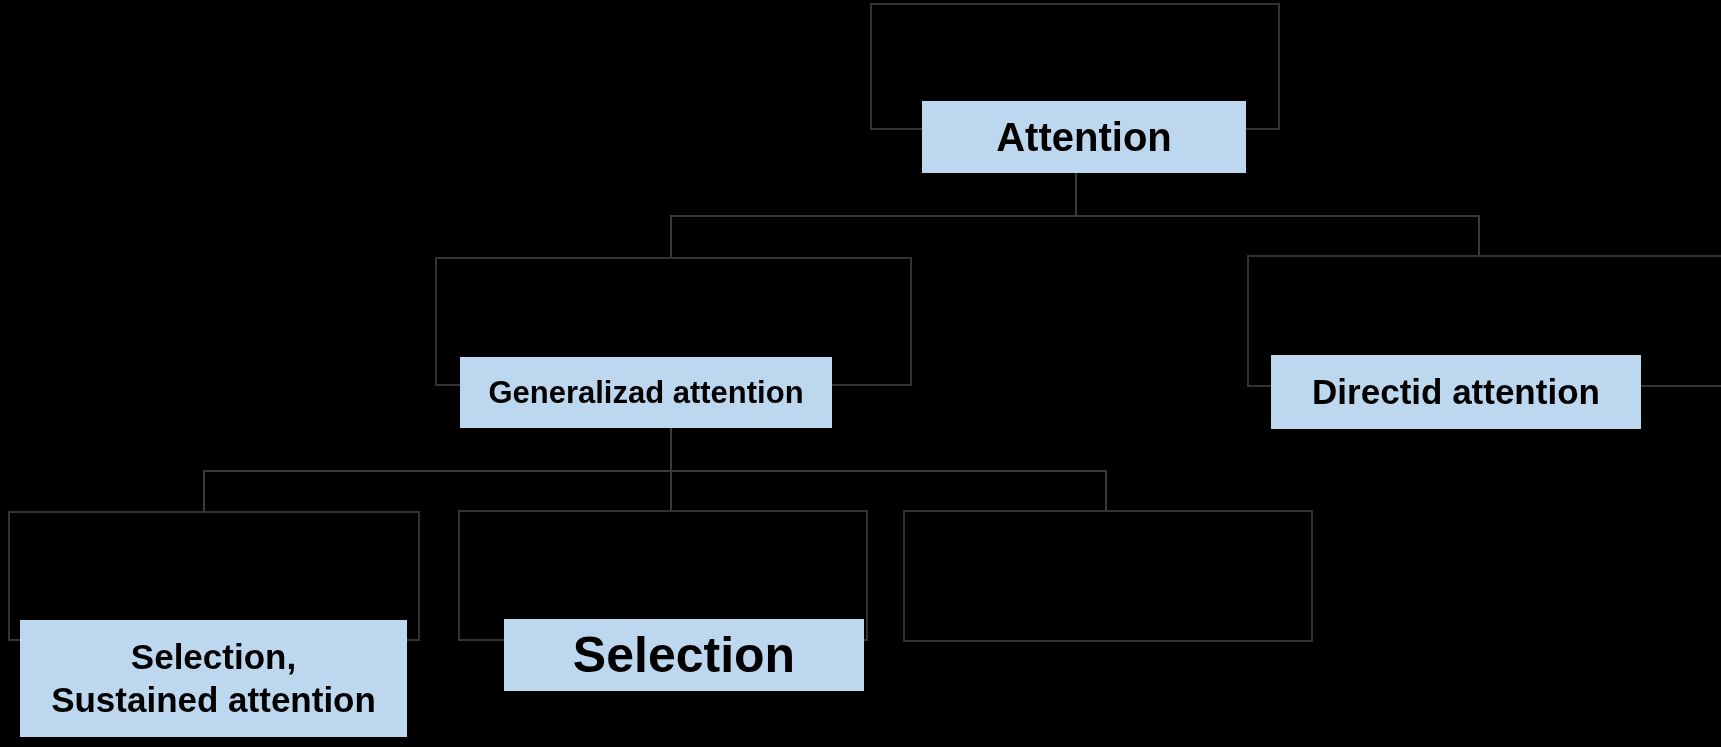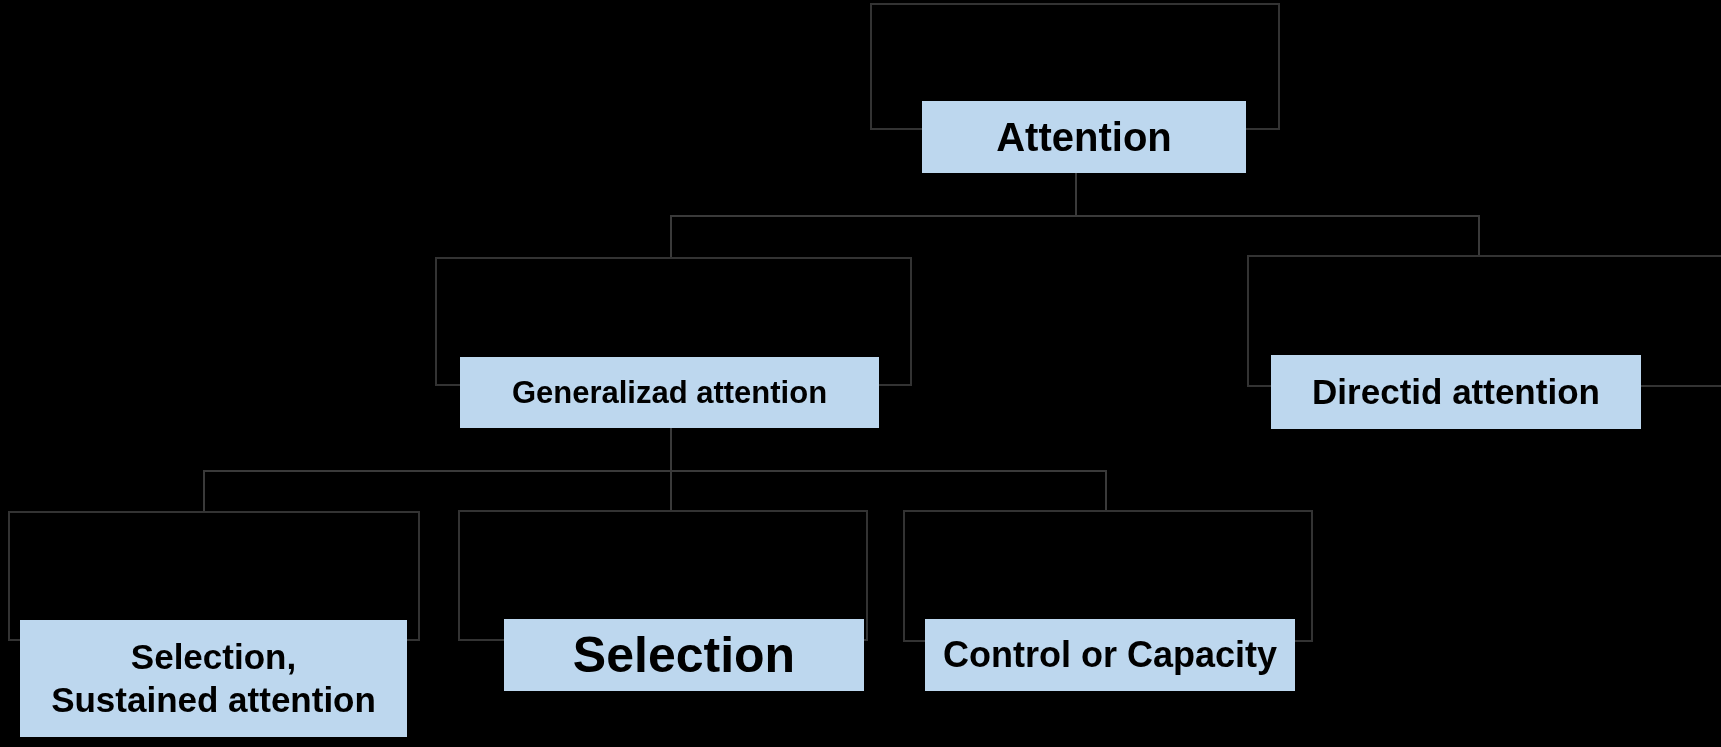--- a/index.html
+++ b/index.html
@@ -51,29 +51,26 @@
     <div class="connector" style="background: rgb(58, 58, 58); left: 1097px; top: 470px; width: 2px; height: 41px;"></div>
     <div class="frame" style="left: 862px; top: 3px; width: 410px; height: 127px; border-color: rgb(51, 51, 51);"></div>
     <div class="frame" style="left: 427px; top: 257px; width: 477px; height: 129px; border-color: rgb(51, 51, 51);"></div>
     <div class="frame" style="left: 1239px; top: 255px; width: 480px; height: 132px; border-color: rgb(51, 51, 51);"></div>
     <div class="frame" style="left: 0px; top: 511px; width: 412px; height: 130px; border-color: rgb(51, 51, 51);"></div>
     <div class="frame" style="left: 450px; top: 510px; width: 410px; height: 131px; border-color: rgb(51, 51, 51);"></div>
     <div class="frame" style="left: 895px; top: 510px; width: 410px; height: 132px; border-color: rgb(51, 51, 51);"></div>
     <div class="node" style="left: 914px; top: 101px; width: 324px; height: 72px; background: rgb(189, 215, 238); color: rgb(0, 0, 0); font-size: 40px;">
       <div>Attention</div>
     </div>
-    <div class="node" style="left: 452px; top: 357px; width: 419px; height: 71px; background: rgb(189, 215, 238); color: rgb(0, 0, 0); font-size: 31px;">
+    <div class="node" style="left: 452px; top: 357px; width: 372px; height: 71px; background: rgb(189, 215, 238); color: rgb(0, 0, 0); font-size: 31px;">
       <div>Generalizad attention</div>
     </div>
     <div class="node" style="left: 1263px; top: 355px; width: 370px; height: 74px; background: rgb(189, 215, 238); color: rgb(0, 0, 0); font-size: 35px;">
       <div>Directid attention</div>
     </div>
     <div class="node" style="left: 12px; top: 620px; width: 387px; height: 117px; background: rgb(189, 215, 238); color: rgb(0, 0, 0); font-size: 35px;">
       <div>Selection,</div>
       <div>Sustained attention</div>
     </div>
     <div class="node" style="left: 496px; top: 619px; width: 360px; height: 72px; background: rgb(189, 215, 238); color: rgb(0, 0, 0); font-size: 50px;">
       <div>Selection</div>
     </div>
-    <div class="node" style="left: 917px; top: 619px; width: 370px; height: 72px; background: rgb(189, 215, 238); color: rgb(0, 0, 0); font-size: 36px;">
-      <div>Control or Capacity</div>
-    </div>
   </div>
 
 </body></html>

